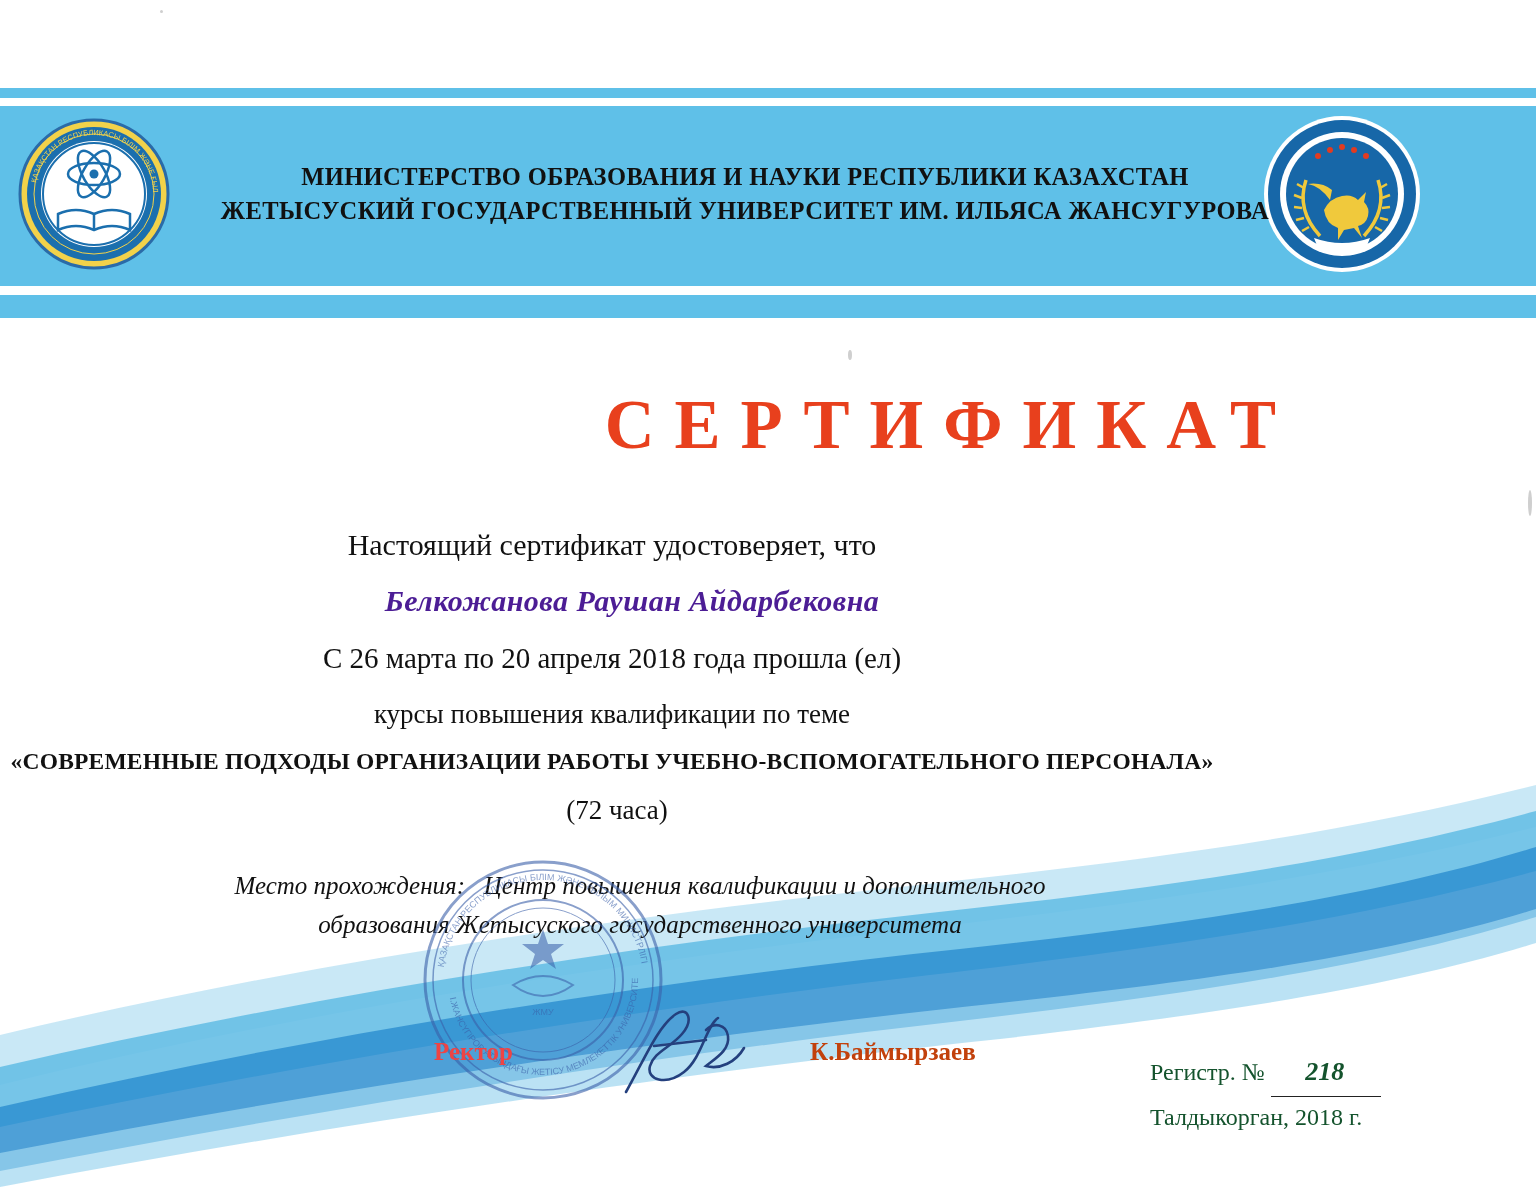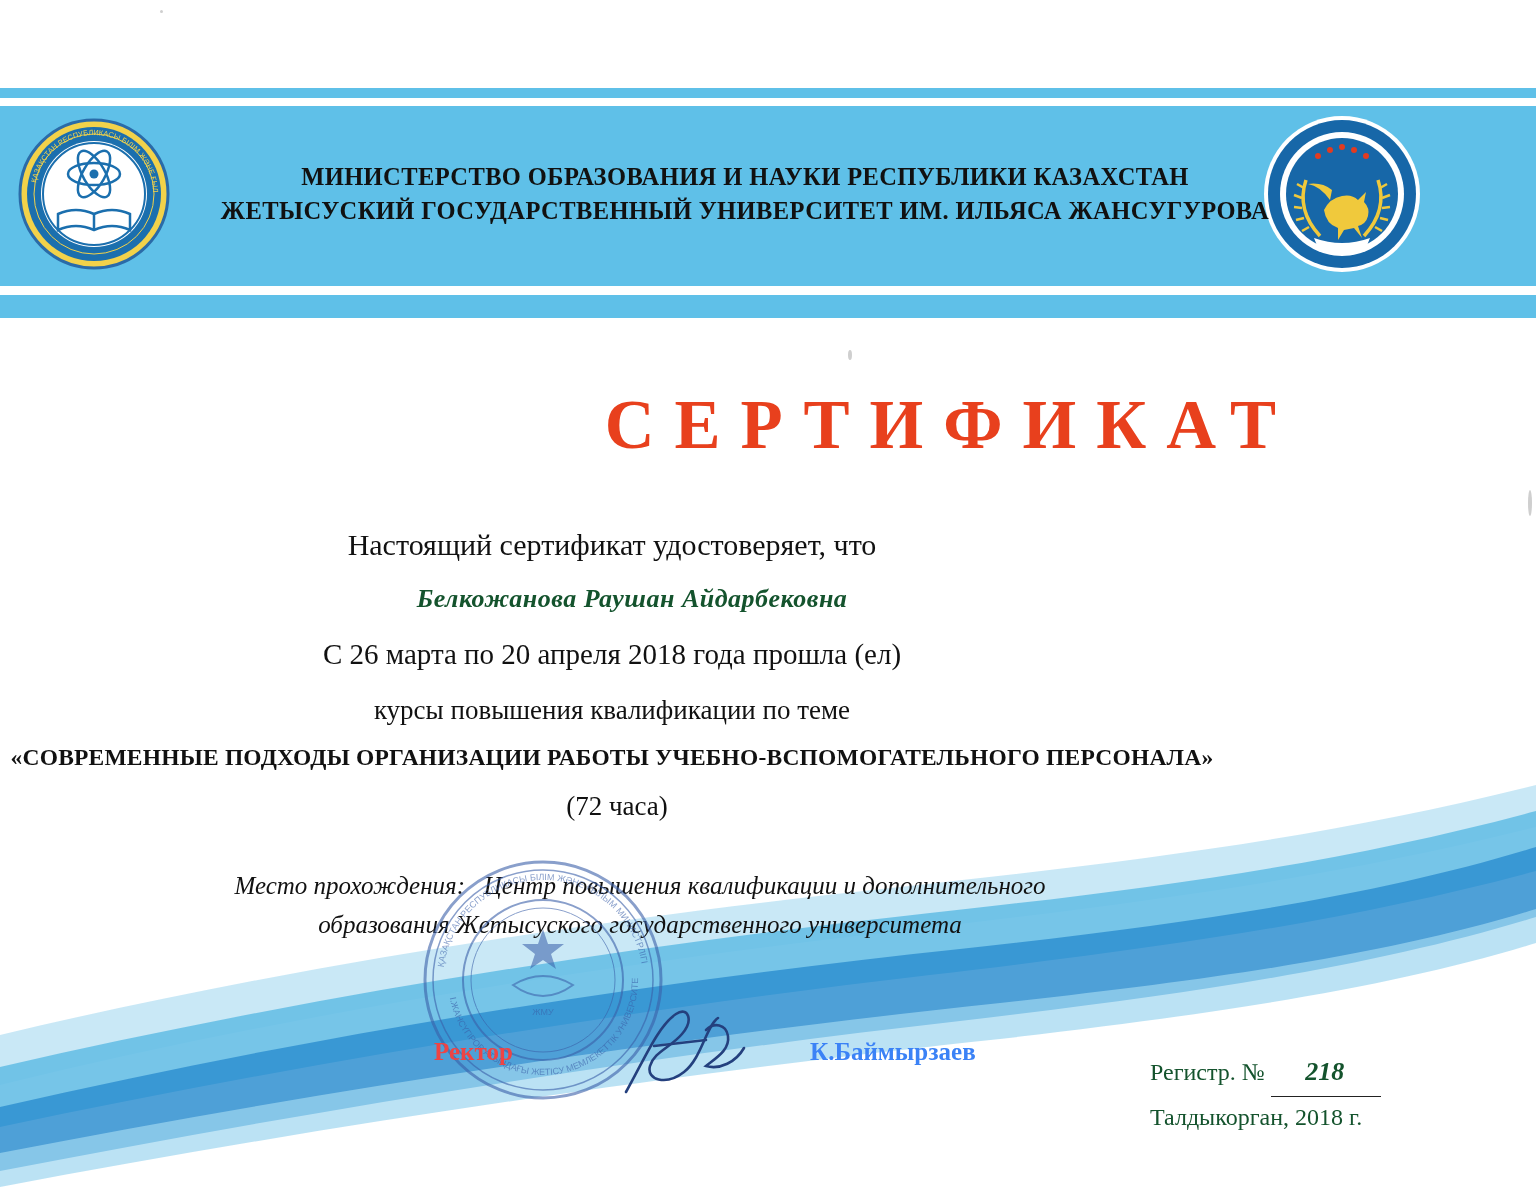--- a/index.html
+++ b/index.html
@@ -131,24 +131,24 @@
     left: 0;
     width: 1224px;
     text-align: center;
     color: #111111;
   }
   .line-intro {
     font-size: 30px;
     margin-bottom: 22px;
   }
   .line-name {
-    font-size: 26px;
+    font-size: 30px;
     font-weight: bold;
     font-style: italic;
-    color: #14532d;
+    color: #4c1d95;
     margin-bottom: 24px;
     letter-spacing: 0.5px;
     padding-left: 40px;
   }
   .line-period {
     font-size: 29px;
     margin-bottom: 24px;
   }
   .line-course {
     font-size: 27px;
@@ -197,21 +197,21 @@
     font-size: 25px;
     font-weight: bold;
     color: #ef4444;
   }
   .sig-name {
     position: absolute;
     top: 1038px;
     left: 810px;
     font-size: 25px;
     font-weight: bold;
-    color: #3b82f6;
+    color: #c2410c;
   }
   .signature-mark {
     position: absolute;
     top: 1000px;
     left: 610px;
     width: 150px;
     height: 110px;
   }
   .stamp {
     position: absolute;

